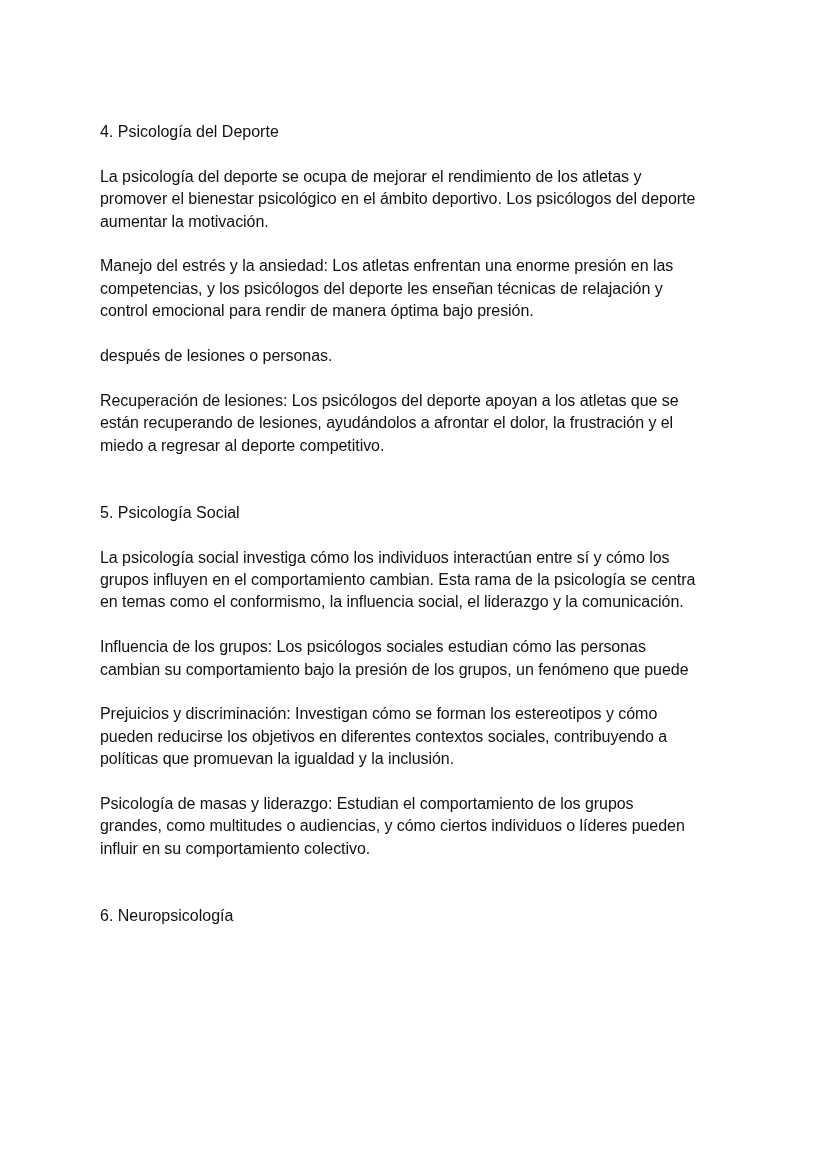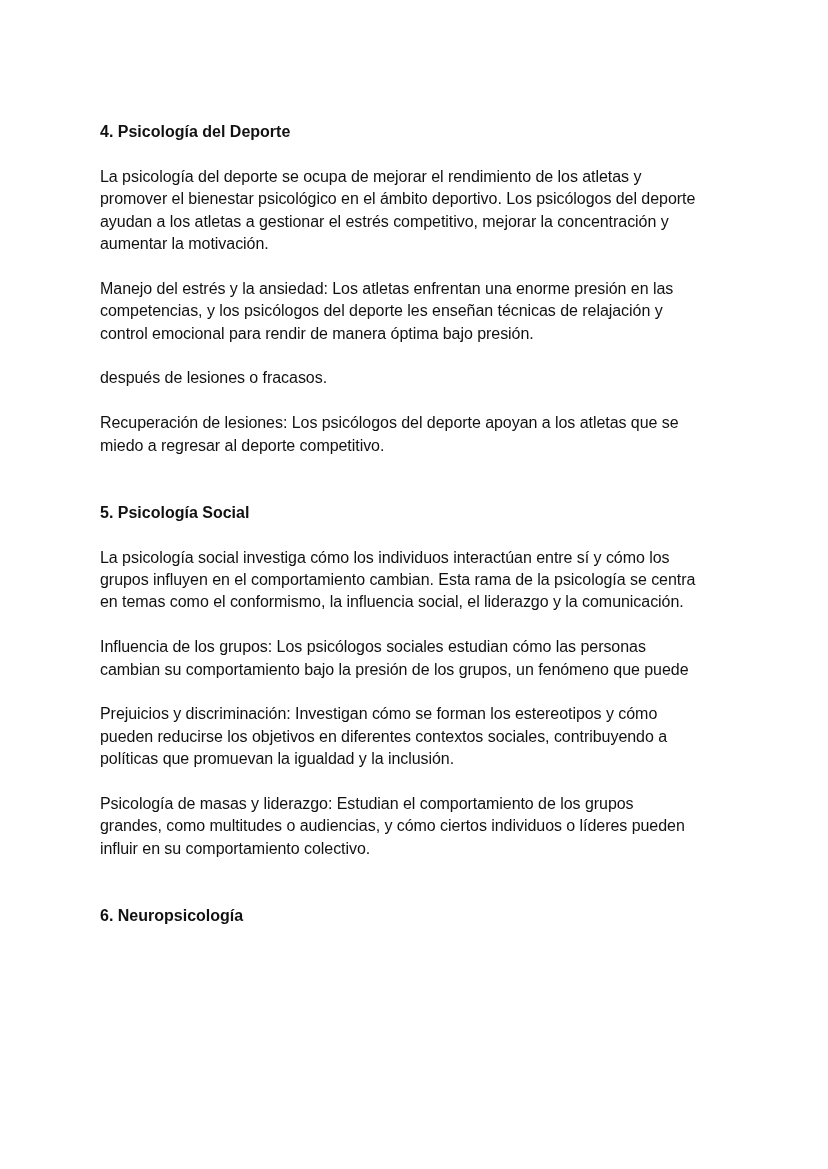--- a/index.html
+++ b/index.html
@@ -3,51 +3,51 @@
   <meta charset="utf-8">
   <style>
     html, body { margin: 0; padding: 0; background: #ffffff; }
     body {
       width: 828px; height: 1169px; position: relative; overflow: hidden;
       font-family: "Liberation Sans", sans-serif;
       color: #111111;
     }
     .page { position: absolute; left: 100px; top: 121px; width: 680px; }
     .line { font-size: 16px; line-height: 22.4px; white-space: nowrap; letter-spacing: -0.05px; }
-    .heading { font-size: 16px; line-height: 22.4px; white-space: nowrap; font-weight: bold; }
+    .heading { font-size: 16px; line-height: 22.4px; white-space: nowrap; }
     .gap1 { height: 22.4px; }
     .gap2 { height: 44.8px; }
   </style>
 </head>
 <body>
 
 <div class="page">
 
   <div>
     <div class="heading">4. Psicología del Deporte</div>
     <div class="gap1"></div>
     <div>
       <div class="line">La psicología del deporte se ocupa de mejorar el rendimiento de los atletas y</div>
       <div class="line">promover el bienestar psicológico en el ámbito deportivo. Los psicólogos del deporte</div>
-      <div class="line">ayudan a los atletas a gestionar el estrés competitivo, mejorar la concentración y</div>
       <div class="line">aumentar la motivación.</div>
     </div>
     <div class="gap1"></div>
     <div>
       <div class="line">Manejo del estrés y la ansiedad: Los atletas enfrentan una enorme presión en las</div>
       <div class="line">competencias, y los psicólogos del deporte les enseñan técnicas de relajación y</div>
       <div class="line">control emocional para rendir de manera óptima bajo presión.</div>
     </div>
     <div class="gap1"></div>
     <div>
-      <div class="line">después de lesiones o fracasos.</div>
+      <div class="line">después de lesiones o personas.</div>
     </div>
     <div class="gap1"></div>
     <div>
       <div class="line">Recuperación de lesiones: Los psicólogos del deporte apoyan a los atletas que se</div>
+      <div class="line">están recuperando de lesiones, ayudándolos a afrontar el dolor, la frustración y el</div>
       <div class="line">miedo a regresar al deporte competitivo.</div>
     </div>
   </div>
 
   <div class="gap2"></div>
 
   <div>
     <div class="heading">5. Psicología Social</div>
     <div class="gap1"></div>
     <div>

